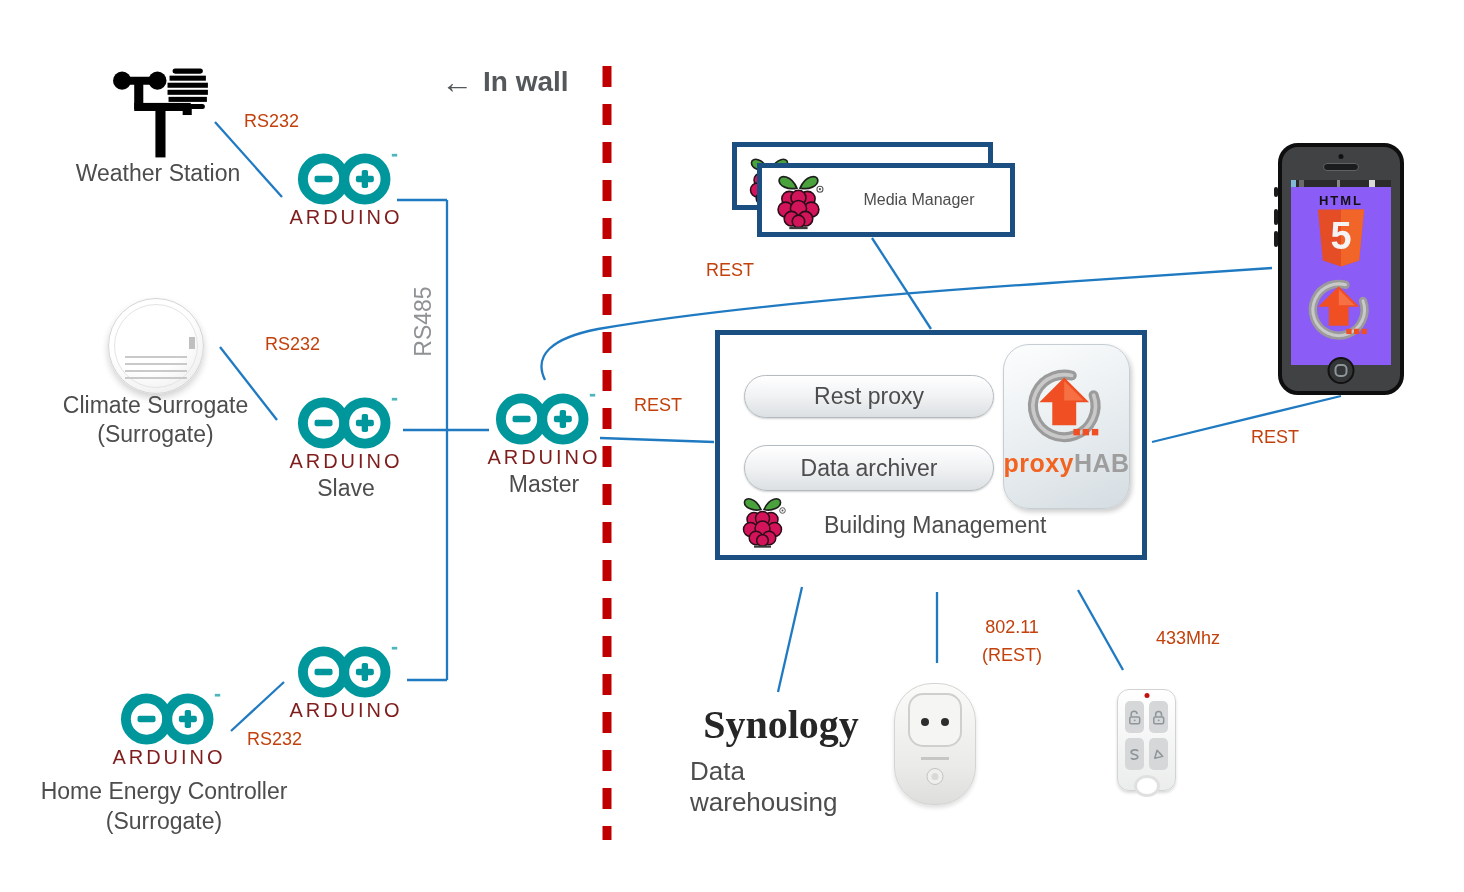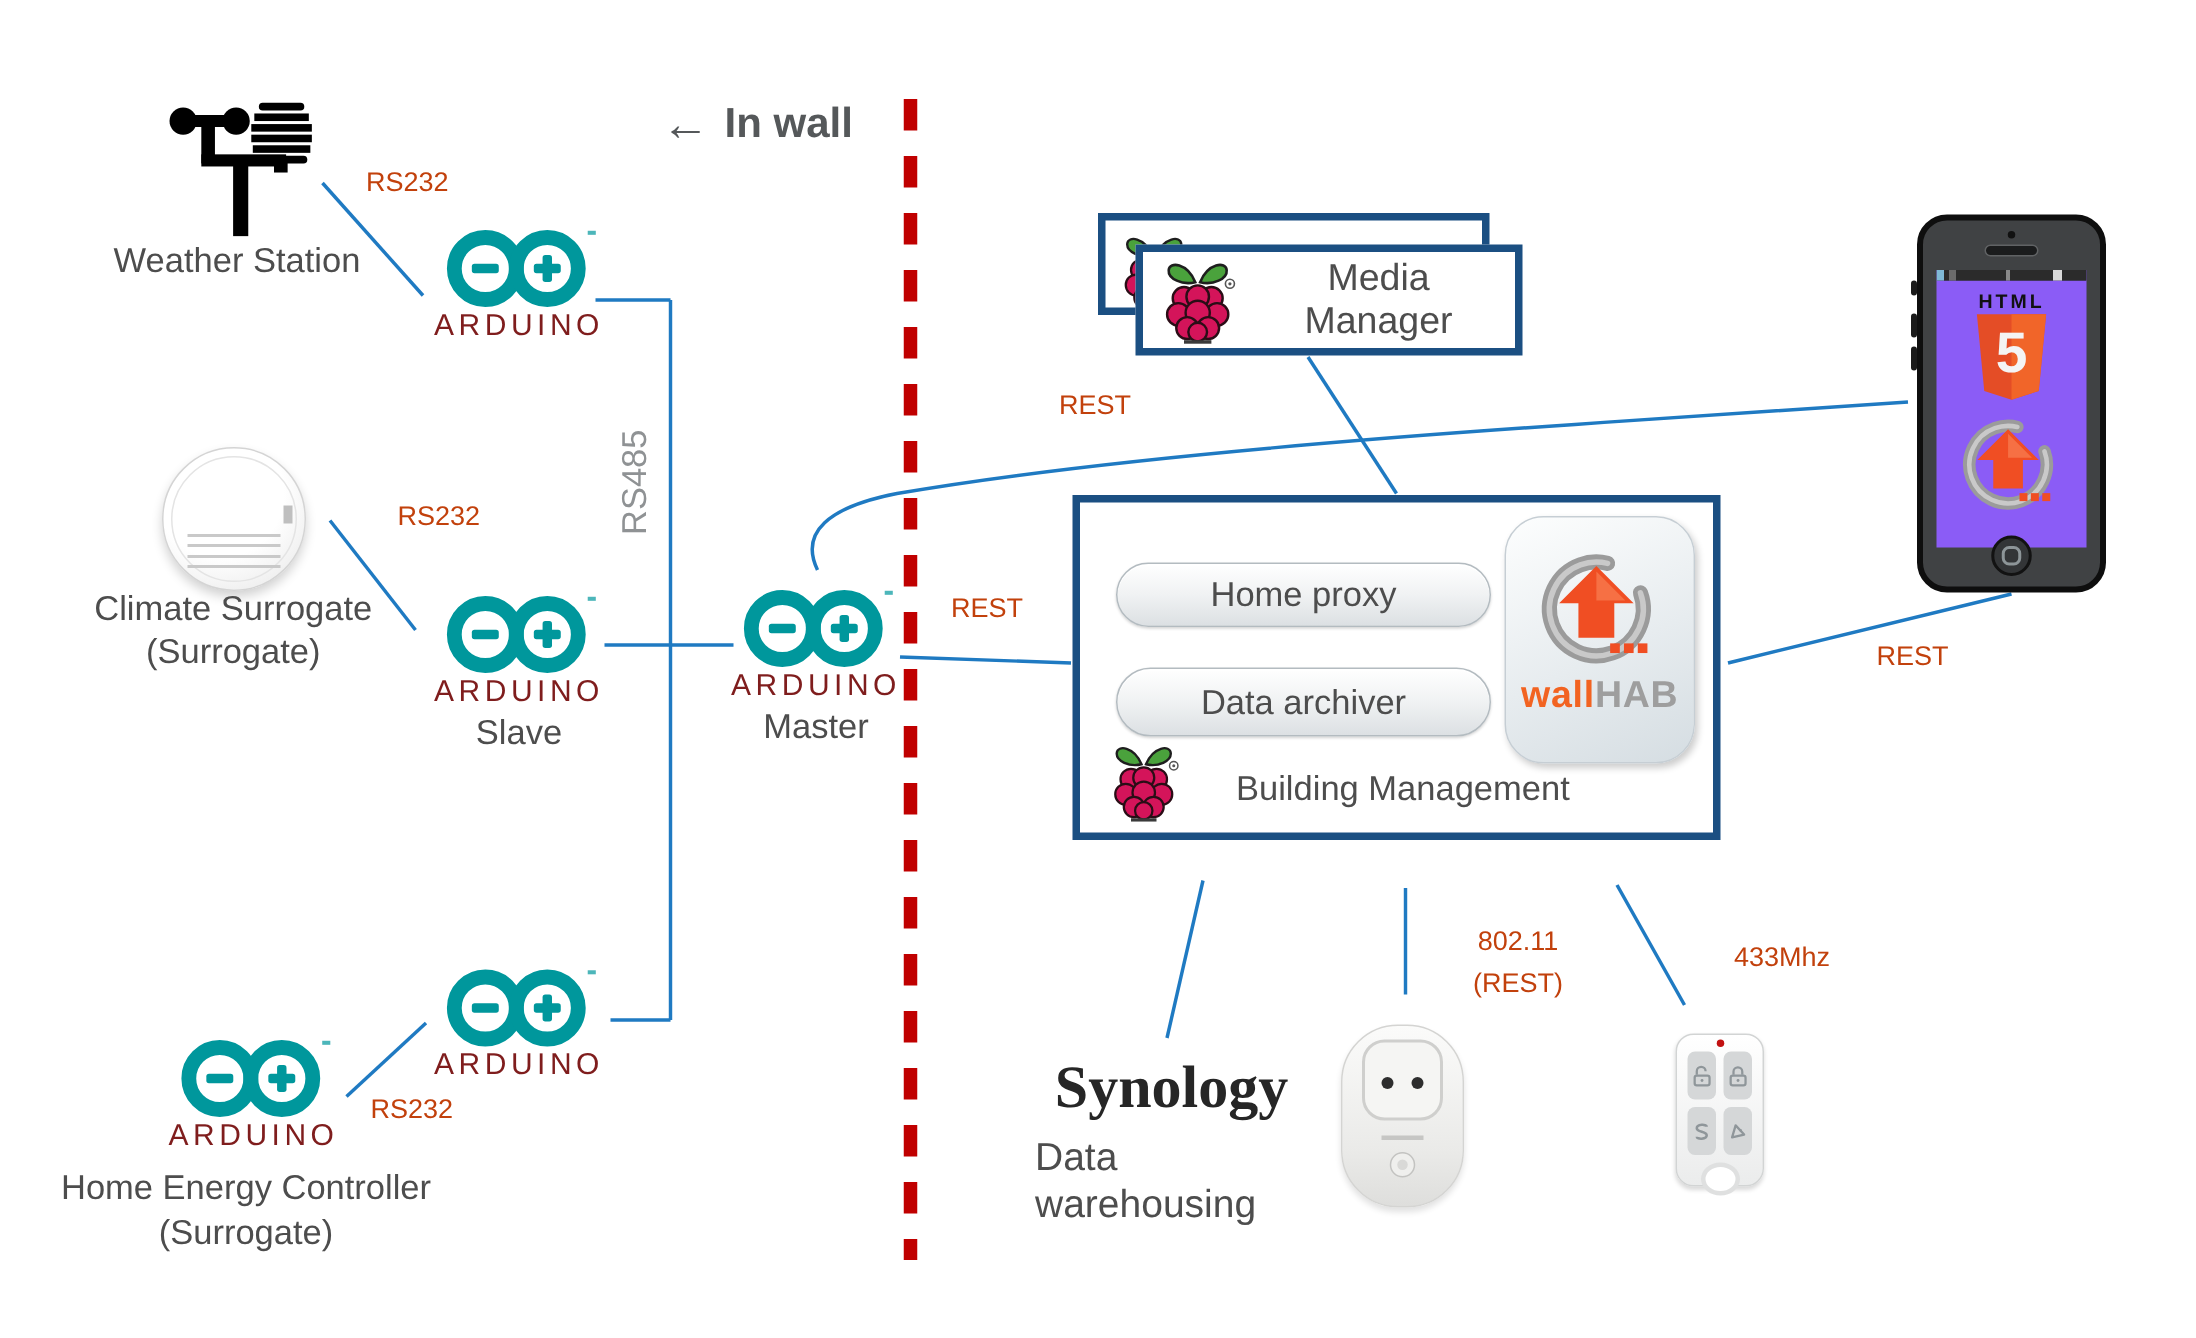--- a/index.html
+++ b/index.html
@@ -19,21 +19,21 @@
   .arduino { position:absolute; z-index:2; display:flex; flex-direction:column; align-items:center; color:#00979c; width:112px; }
   .arduino svg.alogo { width:106px; height:54px; display:block; }
   .arduino .brand { font-size:20px; font-weight:normal; letter-spacing:3px; color:#7f1d1d; margin-top:0px; }
   .arduino .sub { font-size:23px; color:#4d4d4d; letter-spacing:0; margin-top:2px; font-weight:normal; }
 
   .rs485 { position:absolute; left:377px; top:308px; width:92px; z-index:3; color:#8f9294; font-size:23px; text-align:center; transform:rotate(-90deg); }
 
   
   .frame { position:absolute; background:#ffffff; border:5px solid #1b4f82; box-sizing:border-box; z-index:2; }
 
-  .mm-label { position:absolute; left:72px; top:0; right:6px; bottom:0; display:flex; align-items:center; justify-content:center; color:#4d4d4d; font-size:25px;text-align:center; }
+  .mm-label { position:absolute; left:72px; top:0; right:6px; bottom:0; display:flex; align-items:center; justify-content:center; color:#4d4d4d; font-size:16px; }
 
   .pill { position:absolute; display:flex; align-items:center; justify-content:center; border-radius:23px;
           background:linear-gradient(#ffffff 0%, #f0f2f3 50%, #dce0e3 100%);
           border:1px solid #b3bbc0; box-shadow:0 1px 2px rgba(0,0,0,0.18), inset 0 1px 0 #ffffff;
           color:#4d4d4d; font-size:23px; box-sizing:border-box; }
 
   .oh-tile { position:absolute; border-radius:26px; background:linear-gradient(155deg,#fdfefe 0%, #e7ecef 55%, #d5dde2 100%);
              border:1px solid #c6ced4; box-shadow:2px 3px 5px rgba(0,0,0,0.20);
              display:flex; flex-direction:column; align-items:center; box-sizing:border-box; }
   .oh-word { font-size:25px; font-weight:bold; letter-spacing:0.5px; margin-top:-2px; }
@@ -264,31 +264,31 @@
   </div>
   <div class="frame" style="left:757px; top:163px; width:258px; height:74px; z-index:3;">
     <svg style="position:absolute; left:12px; top:4px; width:50px; height:58px;">
         <use href="#rpi"></use>
       </svg>
     <div class="mm-label">Media Manager</div>
   </div>
 
   <div class="frame" style="left:715px; top:330px; width:432px; height:230px;">
     <div class="pill" style="left:24px; top:40px; width:250px; height:43px;">
-      <span>Home proxy</span>
+      <span>Rest proxy</span>
     </div>
     <div class="pill" style="left:24px; top:110px; width:250px; height:46px;">
       <span>Data archiver</span>
     </div>
     <div class="oh-tile" style="right:12px; top:9px; width:127px; height:165px;">
       <svg style="width:92px; height:92px; margin-top:14px;">
           <use href="#ohicon"></use>
         </svg>
       <div class="oh-word">
-        <span class="open">wall</span><span class="hab">HAB</span>
+        <span class="open">proxy</span><span class="hab">HAB</span>
       </div>
     </div>
     <svg style="position:absolute; left:20px; bottom:6px; width:46px; height:55px;">
         <use href="#rpi"></use>
       </svg>
     <div class="bm-title">Building Management</div>
   </div>
 
   <div class="lbl-gray" style="left:1231px; top:427px;">REST</div>
 

